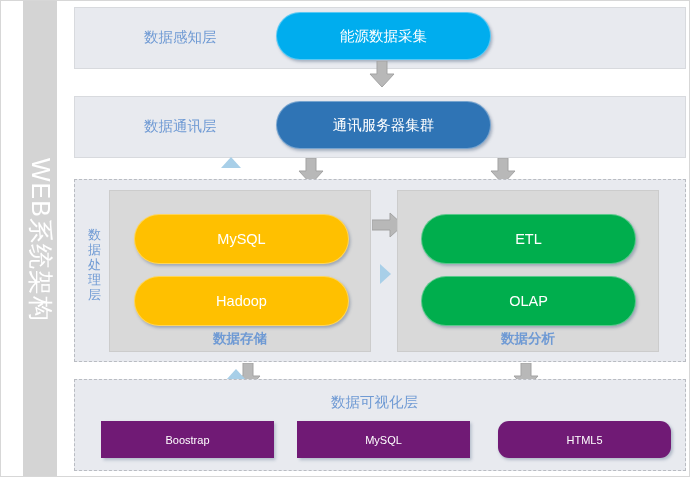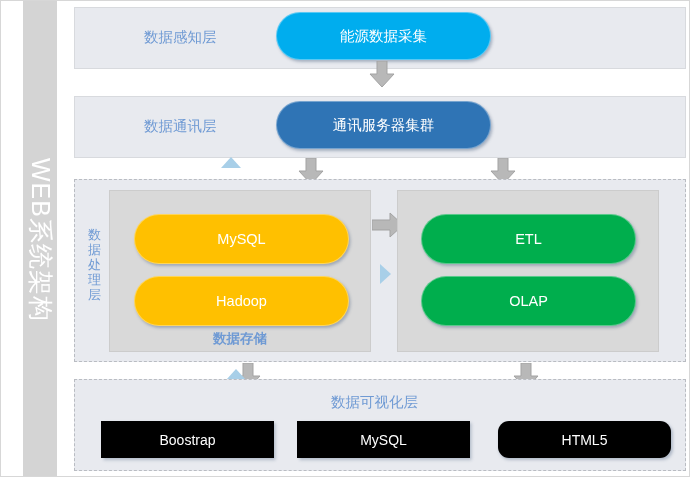--- a/index.html
+++ b/index.html
@@ -102,26 +102,26 @@
     font-size: 13.5px;
     text-align: center;
     white-space: nowrap;
     font-family: "Liberation Sans", "DejaVu Sans", sans-serif;
     font-weight: bold;
   }
 
   
   .rect {
     position: absolute;
-    background: #000000;
+    background: #701a75;
     color: #ffffff;
     display: flex;
     align-items: center;
     justify-content: center;
-    font-size: 14px;
+    font-size: 11px;
     box-shadow: 1.5px 2px 3px rgba(90,110,140,0.38);
     box-sizing: border-box;
   }
 
   
   .arrow { position: absolute; }
 </style>
 </head>
 <body>
 
@@ -166,20 +166,21 @@
     <polygon points="0,8 18,8 18,1 31,13 18,25 18,18 0,18" fill="#b8b8b8" stroke="#a3a3a3" stroke-width="1"></polygon>
   </svg>
 
   <svg class="arrow" style="left:379px; top:263px;" width="11" height="20" viewBox="0 0 11 20">
     <polygon points="0,0 11,10 0,20" fill="#a8cfe8"></polygon>
   </svg>
 
   <div class="group-box" style="left:396px; top:189px; width:262px; height:162px;"></div>
   <div class="pill pill-green" style="left:420px; top:213px; width:215px; height:50px;">ETL</div>
   <div class="pill pill-green" style="left:420px; top:275px; width:215px; height:50px;">OLAP</div>
+  <div class="group-caption" style="left:396px; top:329px; width:262px;">数据分析</div>
 
   <svg class="arrow" style="left:234px; top:362px;" width="26" height="27" viewBox="0 0 26 27">
     <polygon points="8,0 18,0 18,13 25,13 13,26 1,13 8,13" fill="#b8b8b8" stroke="#a3a3a3" stroke-width="1"></polygon>
   </svg>
   <svg class="arrow" style="left:225px; top:368px;" width="20" height="11" viewBox="0 0 20 11">
     <polygon points="10,0 20,11 0,11" fill="#a8cfe8"></polygon>
   </svg>
   <svg class="arrow" style="left:512px; top:362px;" width="26" height="27" viewBox="0 0 26 27">
     <polygon points="8,0 18,0 18,13 25,13 13,26 1,13 8,13" fill="#b8b8b8" stroke="#a3a3a3" stroke-width="1"></polygon>
   </svg>

